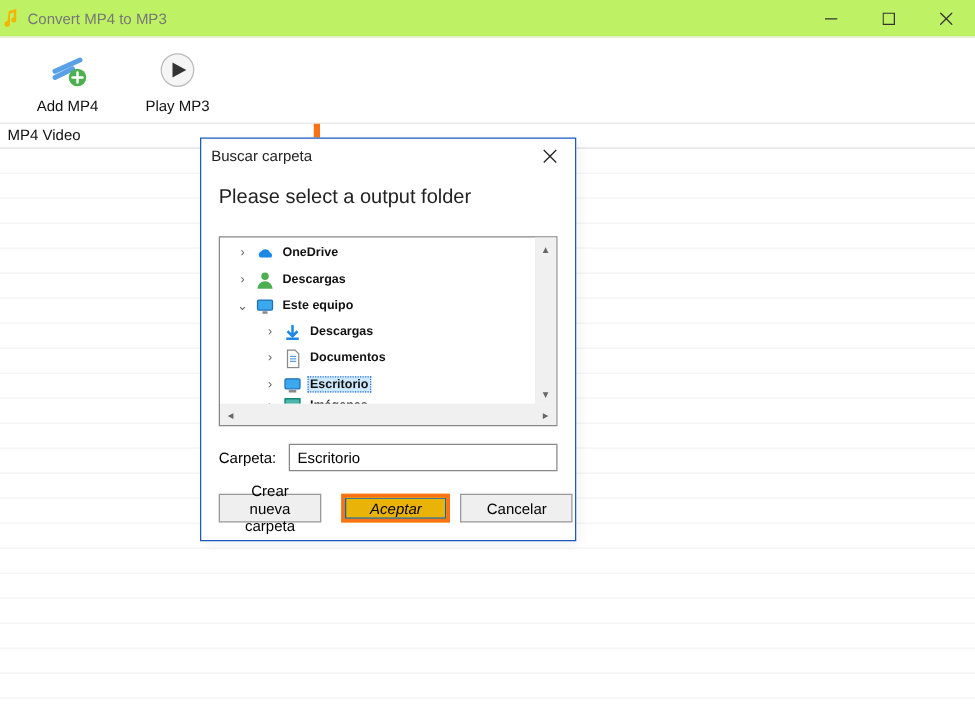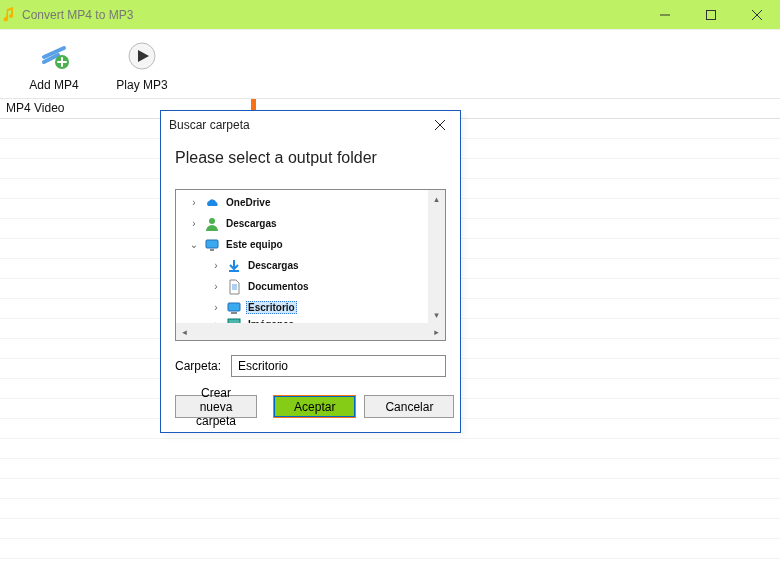--- a/index.html
+++ b/index.html
@@ -55,21 +55,21 @@
 .ind1 { padding-left: 10px; }
 .ind2 { padding-left: 32px; }
 
 .folder-line { display: flex; align-items: center; margin-top: 14px; gap: 10px; }
 .folder-line label { font-size: 12px; }
 .folder-line input { flex: 1; border: 1px solid #888; height: 22px; padding: 2px 6px; font-size: 12px; }
 
 .dlg-buttons { display: flex; gap: 8px; margin-top: 18px; align-items: center; }
 .dlg-buttons .spacer { flex: 1; }
 .btn { border: 1px solid #999; background: #efefef; height: 23px; padding: 0 20px; font-size: 12px; cursor: default; display: inline-flex; align-items: center; }
-.btn.default { border: 1px solid #f97316; box-shadow: 0 0 0 1px #0067c0 inset; background: #84cc16; }
+.btn.default { border: 3px solid #f97316; box-shadow: 0 0 0 1px #0067c0 inset; background: #eab308; font-style: italic; }
 
 </style>
 </head>
 <body>
 
 <div class="titlebar">
   <span class="app-icon">
     <svg viewBox="0 0 16 16" width="16" height="16">
         <path d="M7 2 L13 0 V9 A2 2 0 1 1 11 7 V3 L8 4 V12 A2.2 2.2 0 1 1 6 10 Z" fill="#f5b400"></path>
       </svg>

